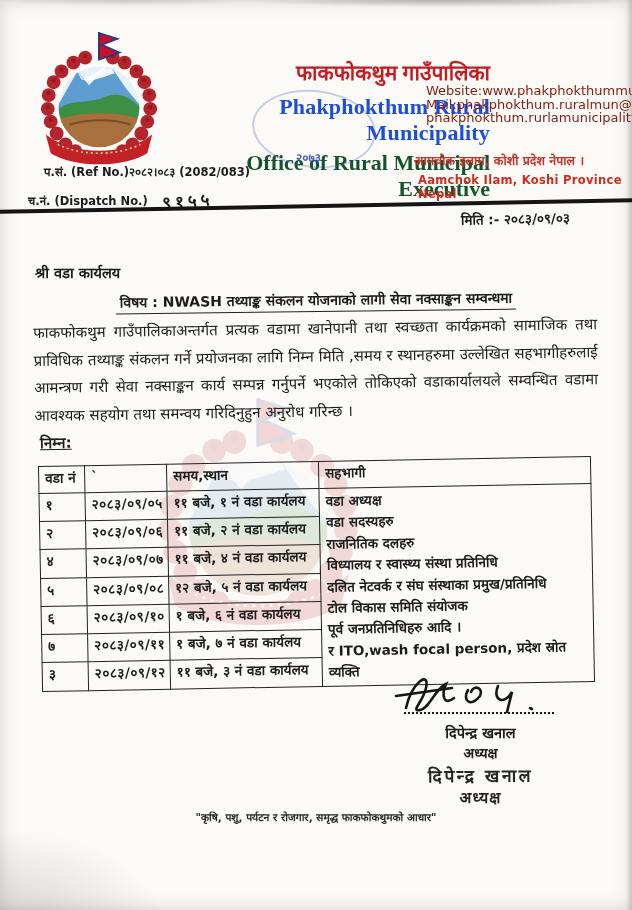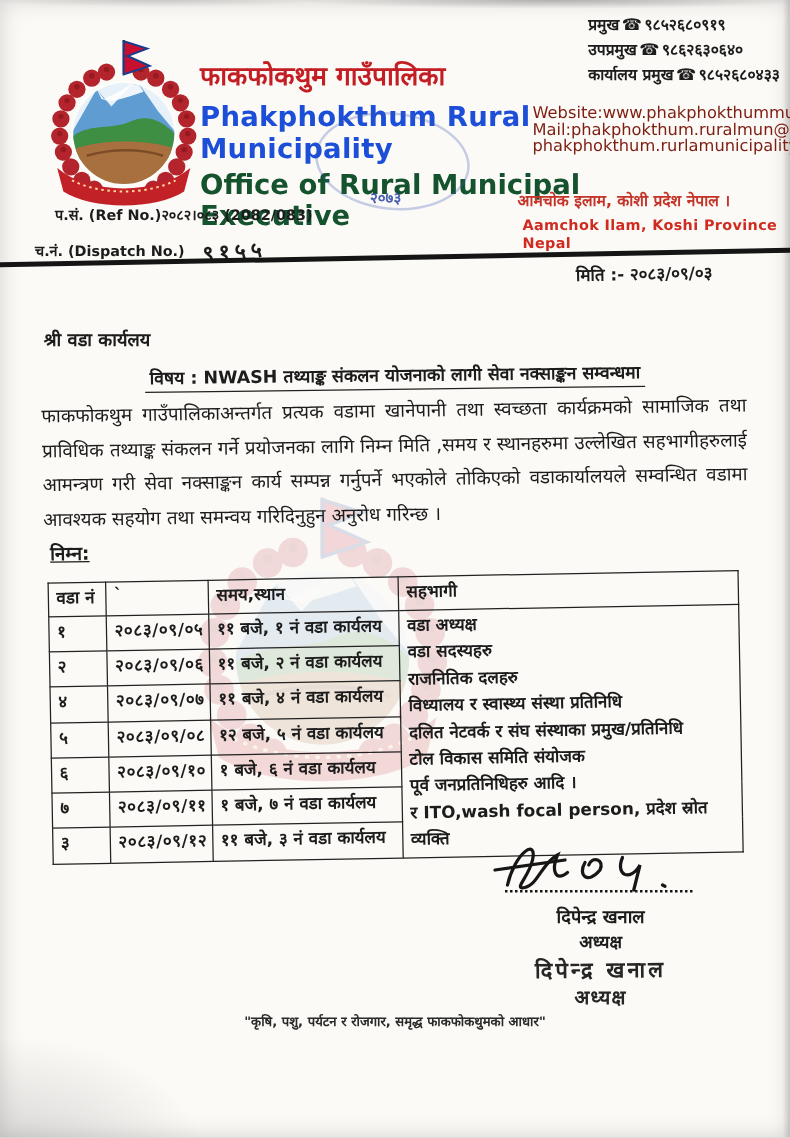--- a/index.html
+++ b/index.html
@@ -14,21 +14,21 @@
   .smudge-top{left:0;top:0;width:632px;height:16px;
     background:radial-gradient(ellipse 300px 10px at 70% 0%,rgba(110,110,110,.45),transparent 70%),
                radial-gradient(ellipse 200px 8px at 20% 0%,rgba(130,130,130,.3),transparent 70%);}
   .smudge-bl{left:-40px;bottom:-30px;width:220px;height:120px;
     background:radial-gradient(ellipse at 20% 90%,rgba(110,110,110,.28),transparent 65%);}
   .smudge-r{right:0;top:0;width:6px;height:910px;background:linear-gradient(90deg,transparent,rgba(120,120,120,.3));}
   
   .logo{left:30px;top:26px;width:138px;height:146px;}
   .contacts{right:8px;top:10px;text-align:left;font-size:12.5px;font-weight:bold;line-height:19px;white-space:nowrap;}
   .contacts .pic{font-size:13px;margin:0 2px;}
-  .titles{left:160px;top:46px;width:330px;text-align:left;}
+  .titles{left:160px;top:58px;width:330px;text-align:right;font-family:Liberation Serif, serif;}
   .t-np1{font-size:21px;font-weight:bold;color:#c41e25;}
   .t-en1{font-size:22px;font-weight:bold;color:#1d4ed8;margin-top:8px;letter-spacing:.2px;}
   .t-np2{font-size:18px;font-weight:bold;color:#c8342a;margin-top:6px;}
   .t-en2{font-size:22px;font-weight:bold;color:#14532d;margin-top:4px;}
   .stamp-ellipse{left:252px;top:90px;width:120px;height:74px;border:2px solid rgba(58,86,176,.28);
     border-radius:50%;transform:rotate(6deg);}
   .stamp-year{left:296px;top:149px;font-size:12px;font-weight:bold;color:rgba(45,70,165,.85);}
   .webmail{left:426px;top:84px;width:226px;font-size:13px;font-weight:normal;color:#7e1d12;line-height:13.5px;white-space:nowrap;overflow:hidden;}
   .addr-np{left:414px;top:152px;font-size:12.5px;font-weight:bold;color:#c43428;}
   .addr-en{left:418px;top:173px;font-size:11.5px;font-weight:bold;color:#d02b20;letter-spacing:.3px;}
@@ -138,31 +138,20 @@
   <div class="abs smudge-r"></div>
 
   <svg class="abs watermark" viewBox="0 0 140 148">
     <use href="#emblem"></use>
   </svg>
 
   <svg class="abs logo" viewBox="0 0 140 148">
     <use href="#emblem"></use>
   </svg>
 
-  <div class="abs contacts">
-    <div>
-      <span>प्रमुख</span><span class="pic">☎</span><span>९८५२६८०९१९</span>
-    </div>
-    <div>
-      <span>उपप्रमुख</span><span class="pic">☎</span><span>९८६२६३०६४०</span>
-    </div>
-    <div>
-      <span>कार्यालय प्रमुख</span><span class="pic">☎</span><span>९८५२६८०४३३</span>
-    </div>
-  </div>
 
   <div class="abs titles">
     <div class="t-np1">फाकफोकथुम गाउँपालिका</div>
     <div class="t-en1">Phakphokthum Rural Municipality</div>
     <div class="t-en2">Office of Rural Municipal Executive</div>
   </div>
 
   <div class="abs stamp-ellipse"></div>
   <div class="abs stamp-year">२०७३</div>
 

